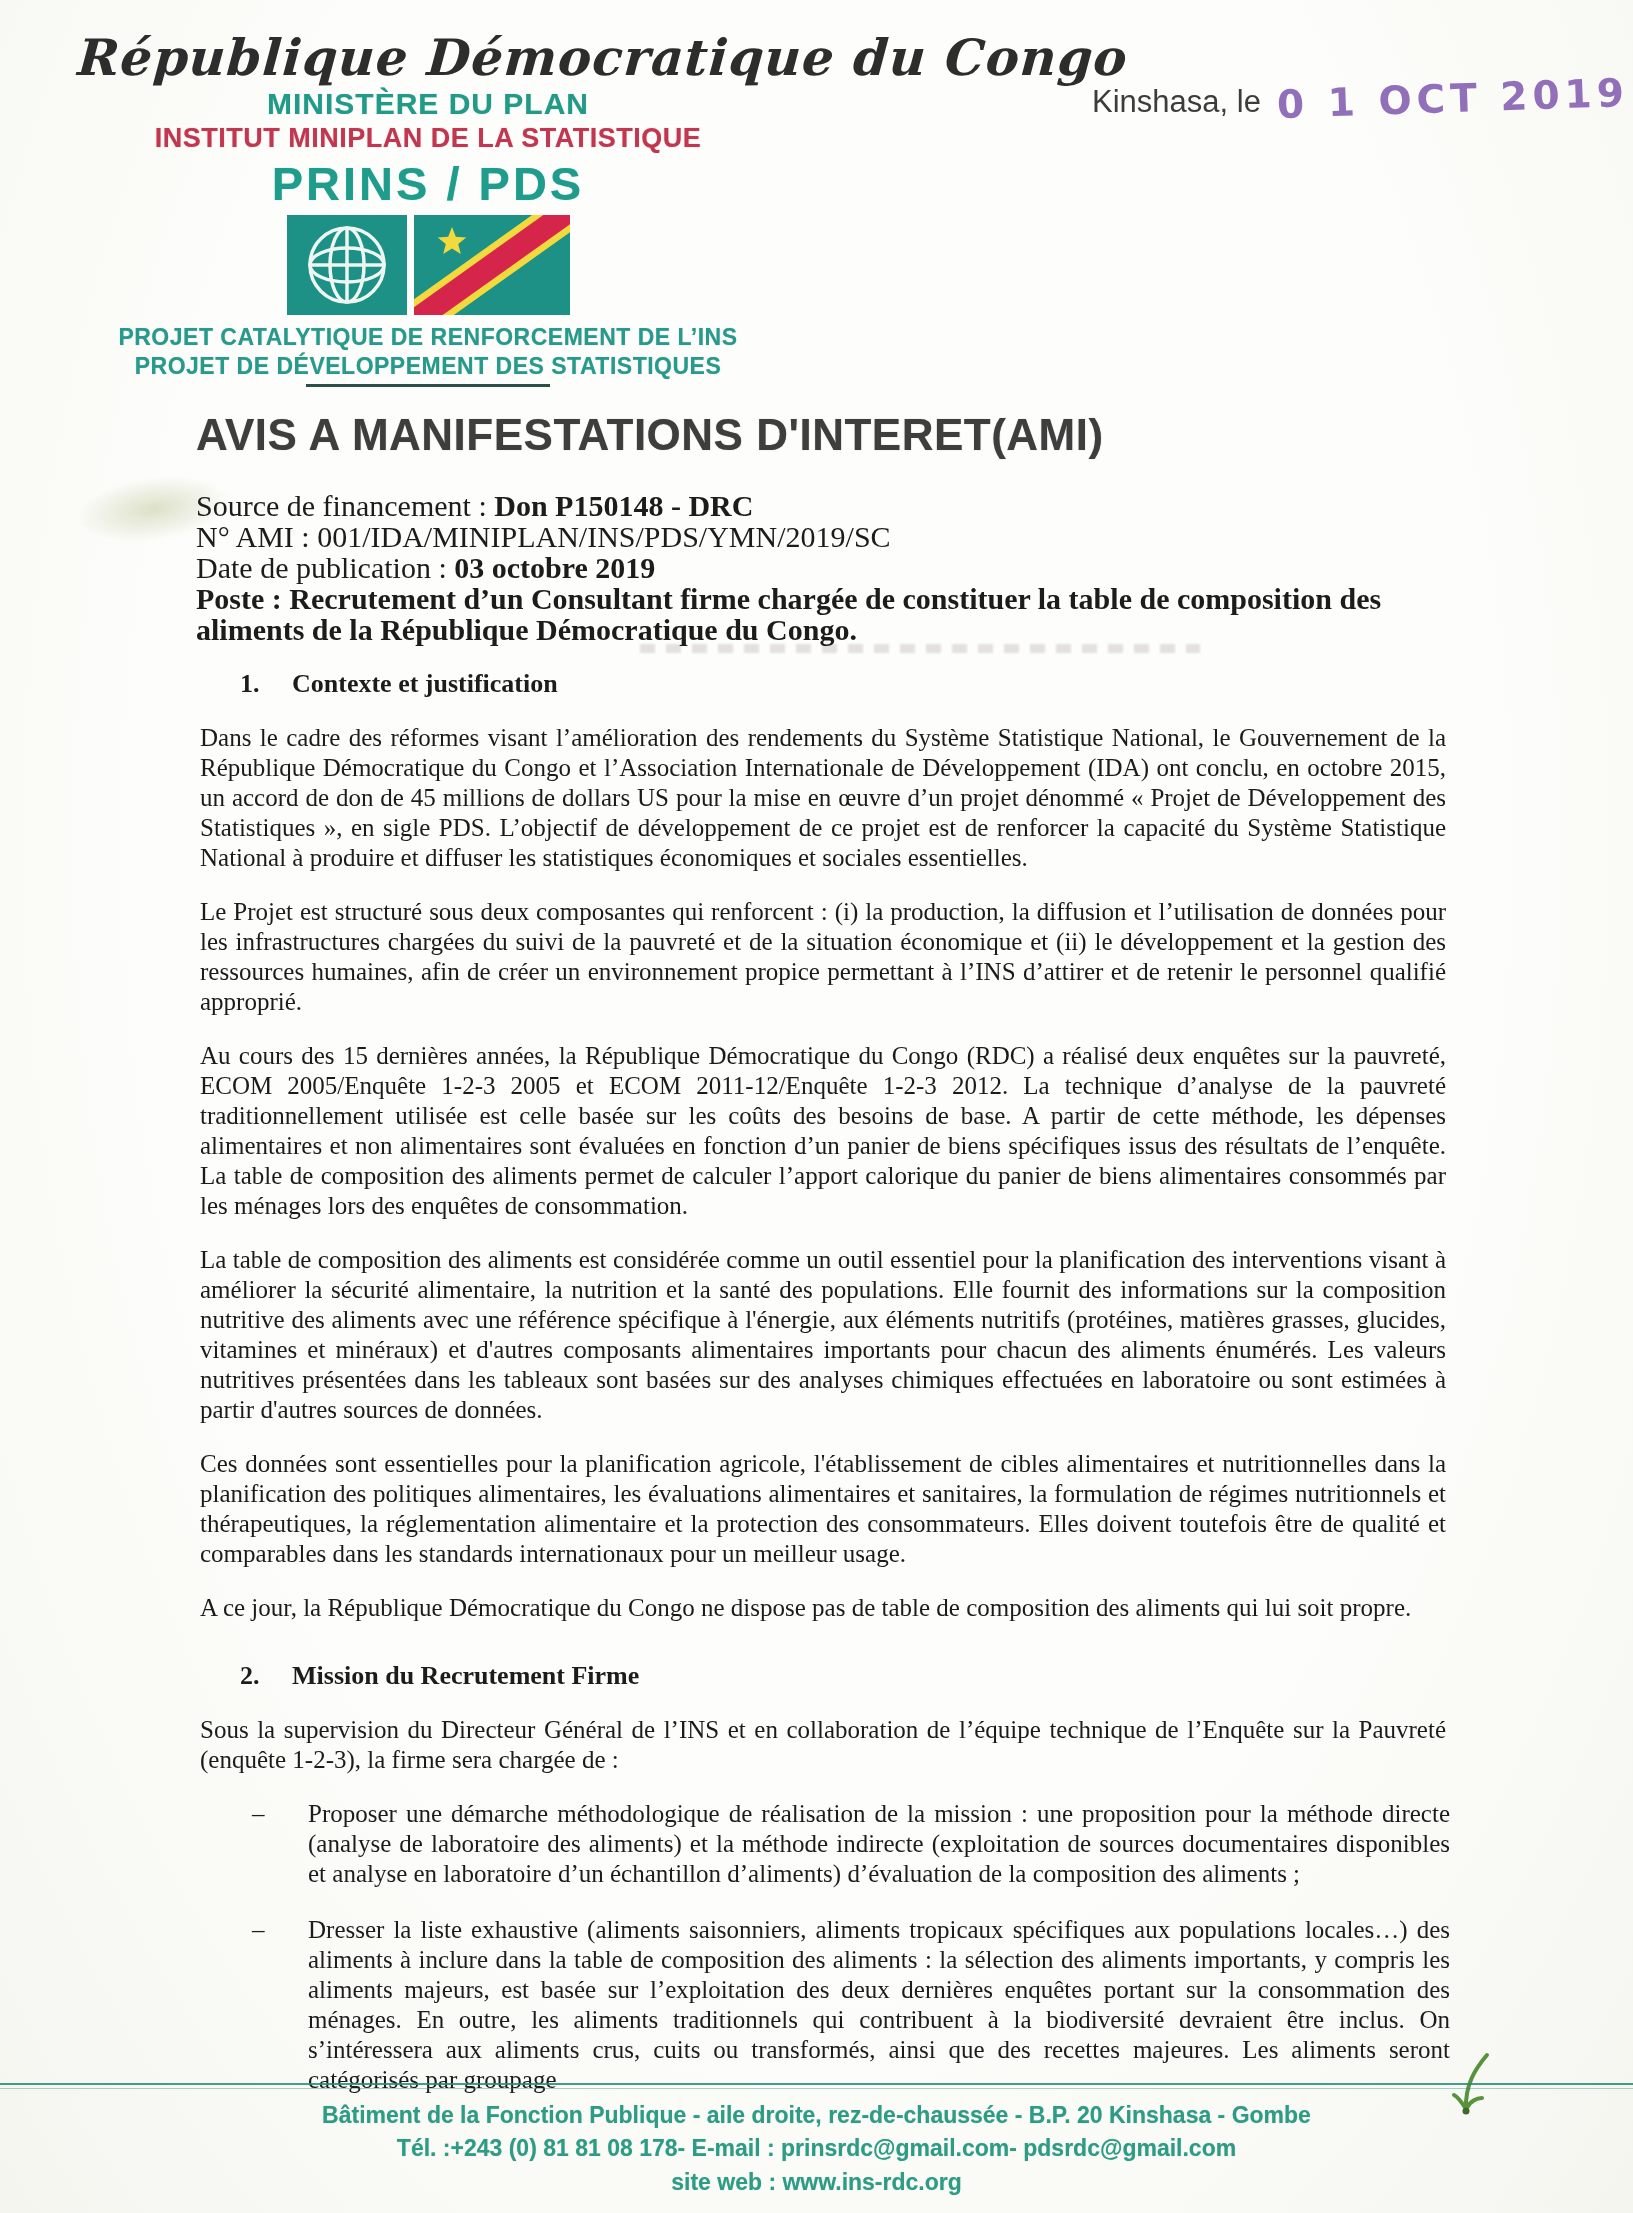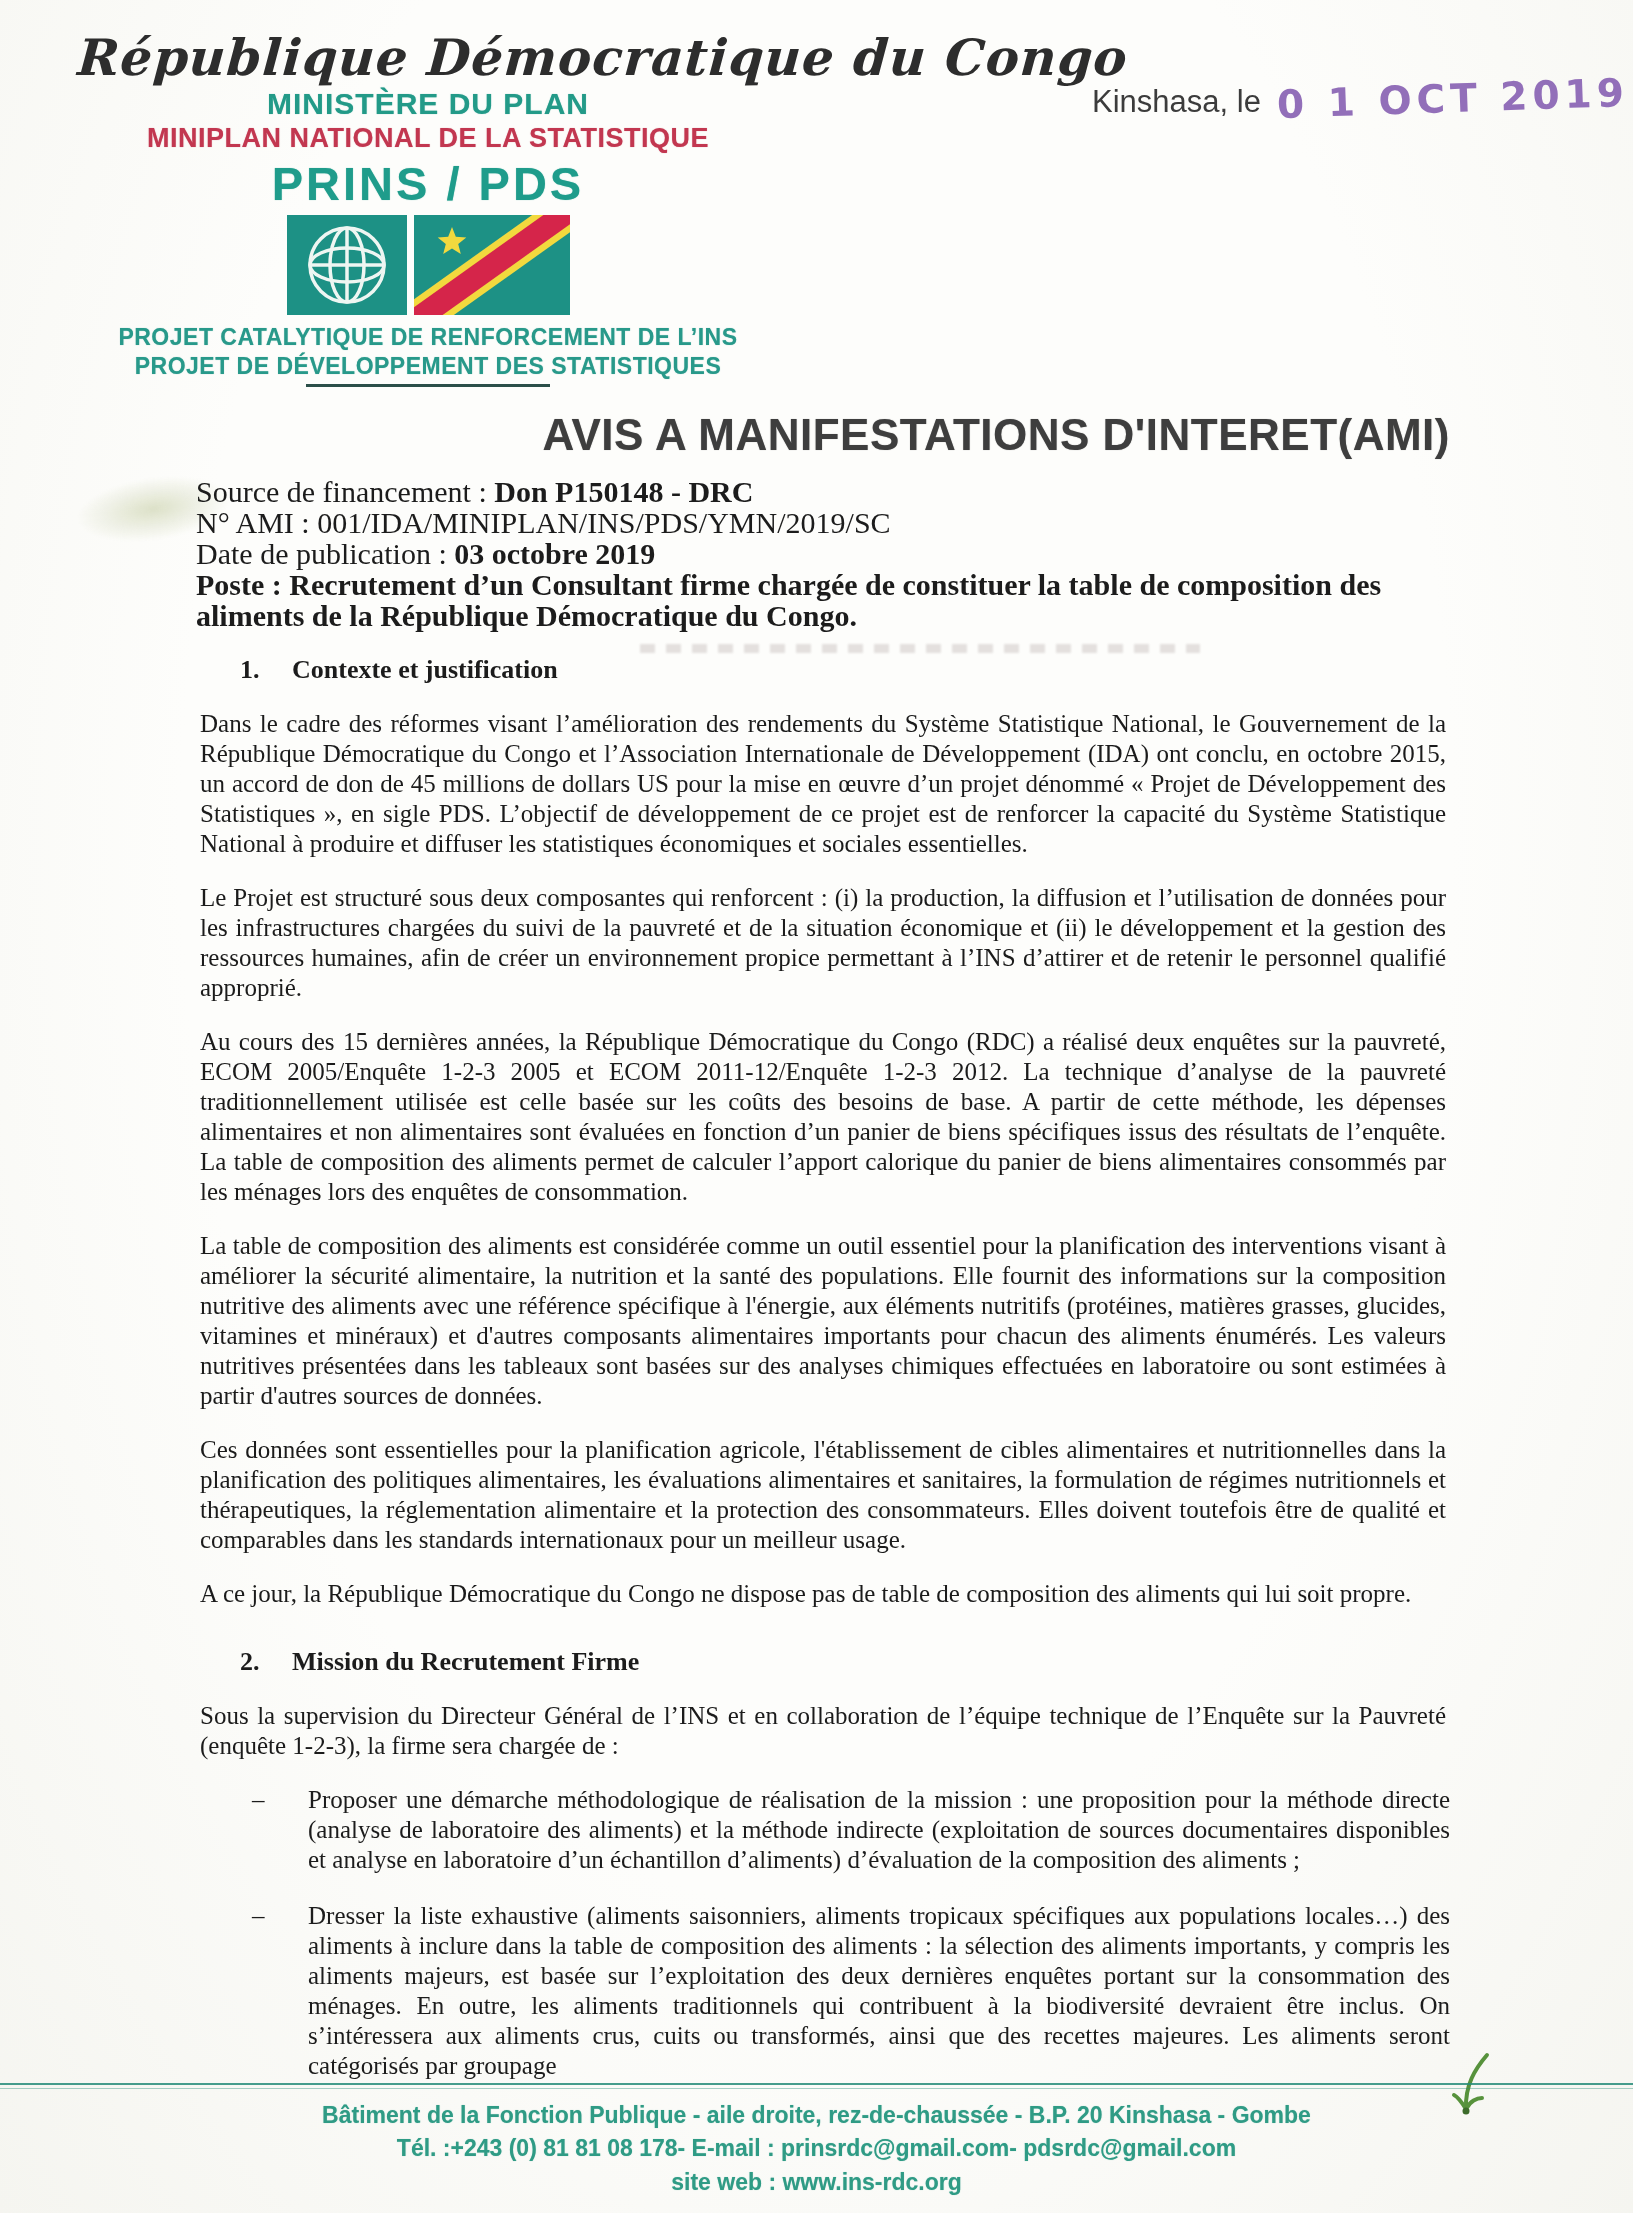--- a/index.html
+++ b/index.html
@@ -45,21 +45,21 @@
   .hdr-underline{width:244px;height:3px;background:#2b4f49;margin:3px auto 0;}
   .dateline{position:absolute;top:76px;left:1092px;display:flex;align-items:baseline;gap:16px;white-space:nowrap;}
   .place{font-family:"Liberation Sans", sans-serif;font-size:31px;color:#3c3c3c;}
   .stamp{
     font-family:"DejaVu Sans", sans-serif;font-weight:700;font-size:39px;
     color:#8a64b4;letter-spacing:5px;transform:rotate(-2deg);opacity:.92;
   }
   
   .content{position:absolute;inset:0;padding:410px 183px 0 196px;box-sizing:border-box;}
   .doc-title{
-    margin:0 0 16px;text-align:right;
+    margin:0 0 30px;text-align:left;
     font-family:"Liberation Sans", sans-serif;font-weight:700;
     font-size:44px;color:#3e3e3e;letter-spacing:.5px;
     text-shadow:0 0 1px rgba(50,50,50,.45);
   }
   .meta{font-size:30px;line-height:31px;margin-bottom:24px;}
   .meta .b{font-weight:700;}
   .sec-head{display:flex;font-weight:700;font-size:26px;margin:4px 0 24px;}
   .sec-head.second{margin-top:38px;}
   .sec-num{width:52px;margin-left:44px;flex:none;}
   p.body{
@@ -92,21 +92,21 @@
 </style>
 </head>
 <body>
 
 <div class="page">
 
   <div class="hdr">
     <div class="hdr-center">
       <div class="country">République Démocratique du Congo</div>
       <div class="ministry">MINISTÈRE DU PLAN</div>
-      <div class="institute">MINIPLAN NATIONAL DE LA STATISTIQUE</div>
+      <div class="institute">INSTITUT MINIPLAN DE LA STATISTIQUE</div>
       <div class="program">PRINS / PDS</div>
       <div class="logo-row">
         <svg class="logo-tile" width="120" height="100" viewBox="0 0 120 100">
           <rect width="120" height="100" fill="#1d9185"></rect>
           <g fill="none" stroke="#eef6f2" stroke-width="3.5">
             <circle cx="60" cy="50" r="37"></circle>
             <ellipse cx="60" cy="50" rx="17" ry="37"></ellipse>
             <ellipse cx="60" cy="50" rx="37" ry="17"></ellipse>
             <line x1="60" y1="13" x2="60" y2="87"></line>
             <line x1="23" y1="50" x2="97" y2="50"></line>

